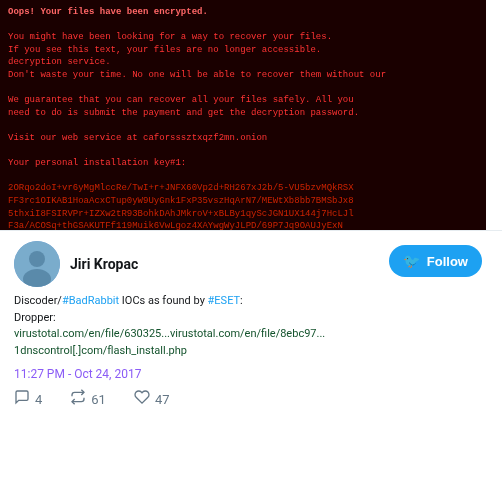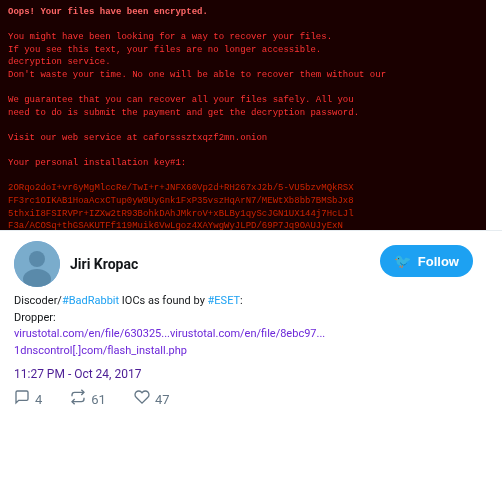--- a/index.html
+++ b/index.html
@@ -35,21 +35,21 @@
 
     .terminal-image .line-dim {
       color: #cc2200;
     }
 
     
     .tweet-card {
       width: 502px;
       background: #fff;
       border-top: 1px solid #e6ecf0;
-      padding: 10px 29px 8px 14px;
+      padding: 10px 20px 8px 14px;
     }
 
     
     .tweet-header {
       display: flex;
       align-items: flex-start;
       justify-content: space-between;
       margin-bottom: 6px;
     }
 
@@ -119,28 +119,28 @@
       margin-left: 0;
     }
 
     .tweet-body .hashtag,
     .tweet-body .mention {
       color: #1da1f2;
       text-decoration: none;
     }
 
     .tweet-body .link {
-      color: #6d28d9;
+      color: #14532d;
       text-decoration: none;
     }
 
     
     .tweet-meta {
       font-size: 12px;
-      color: #4c1d95;
+      color: #8b5cf6;
       margin-bottom: 8px;
     }
 
     
     .tweet-actions {
       display: flex;
       gap: 28px;
       color: #657786;
       font-size: 13px;
     }

